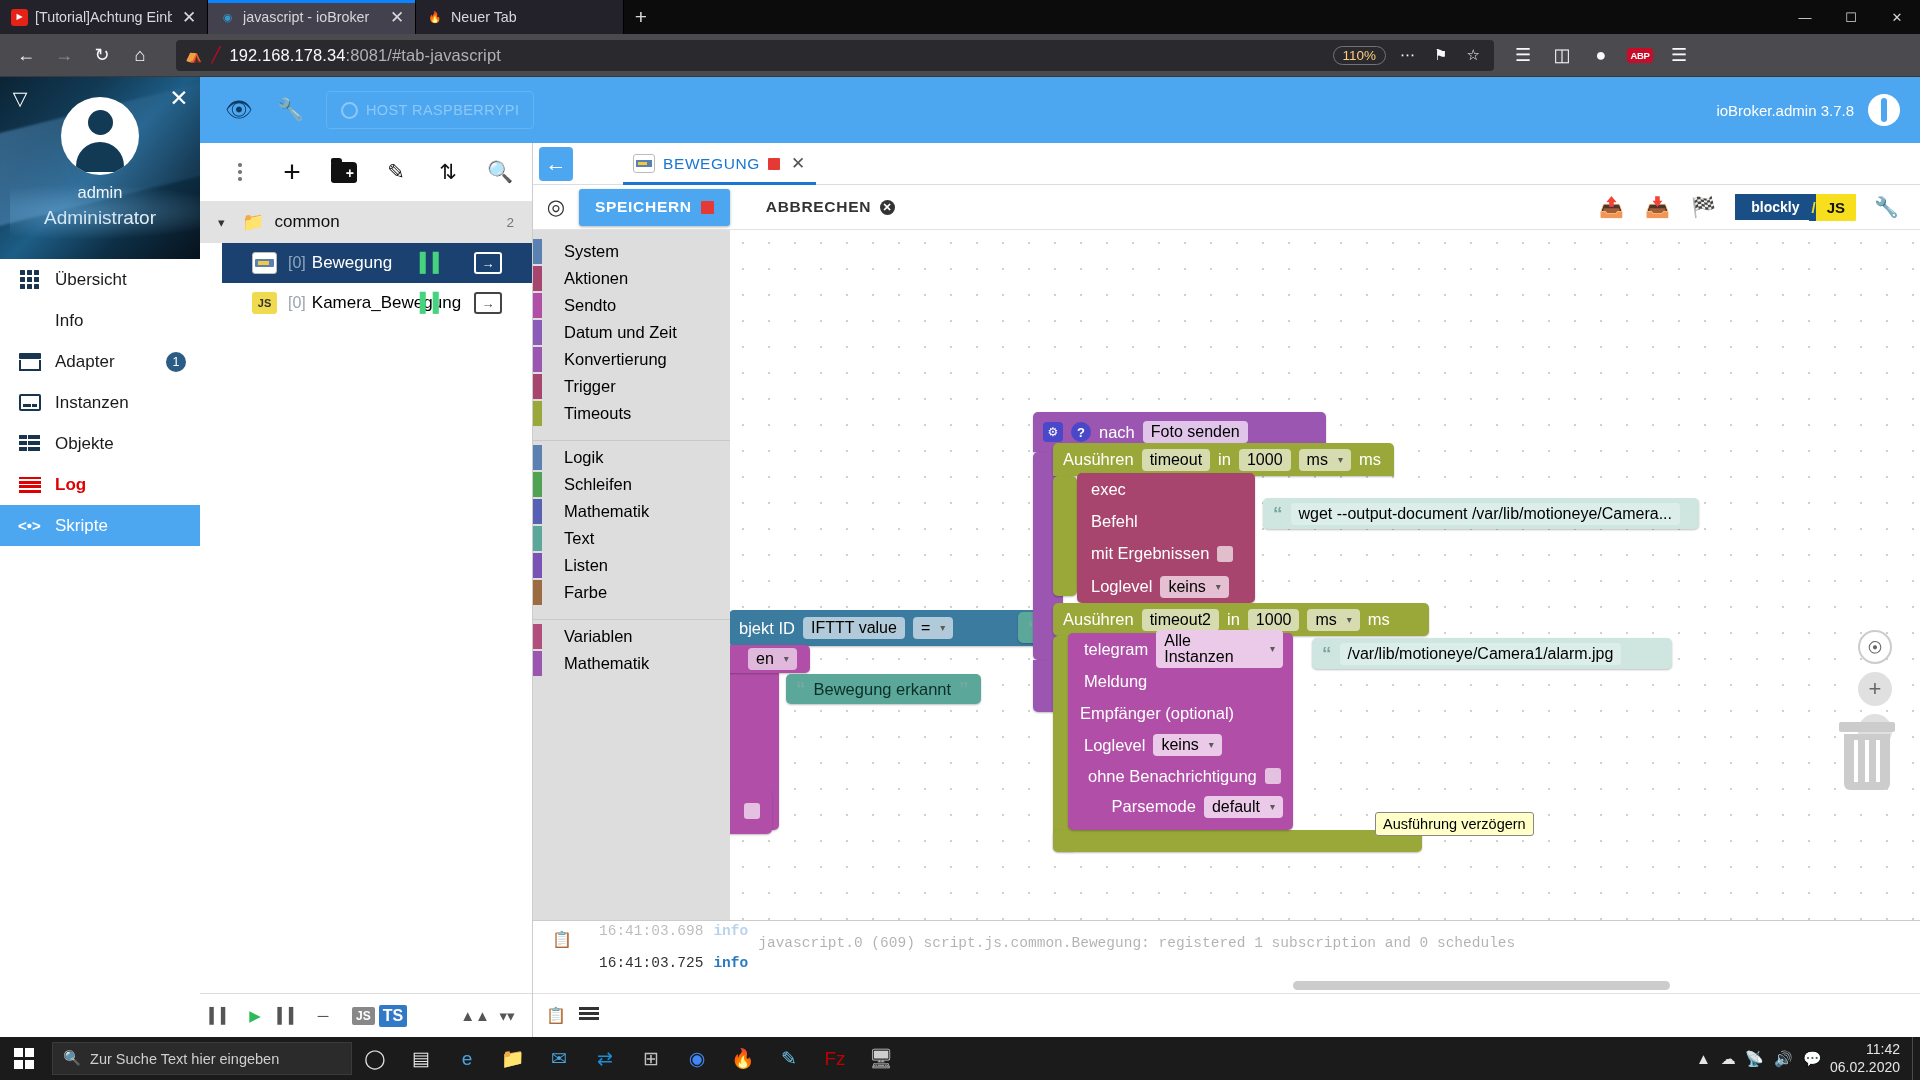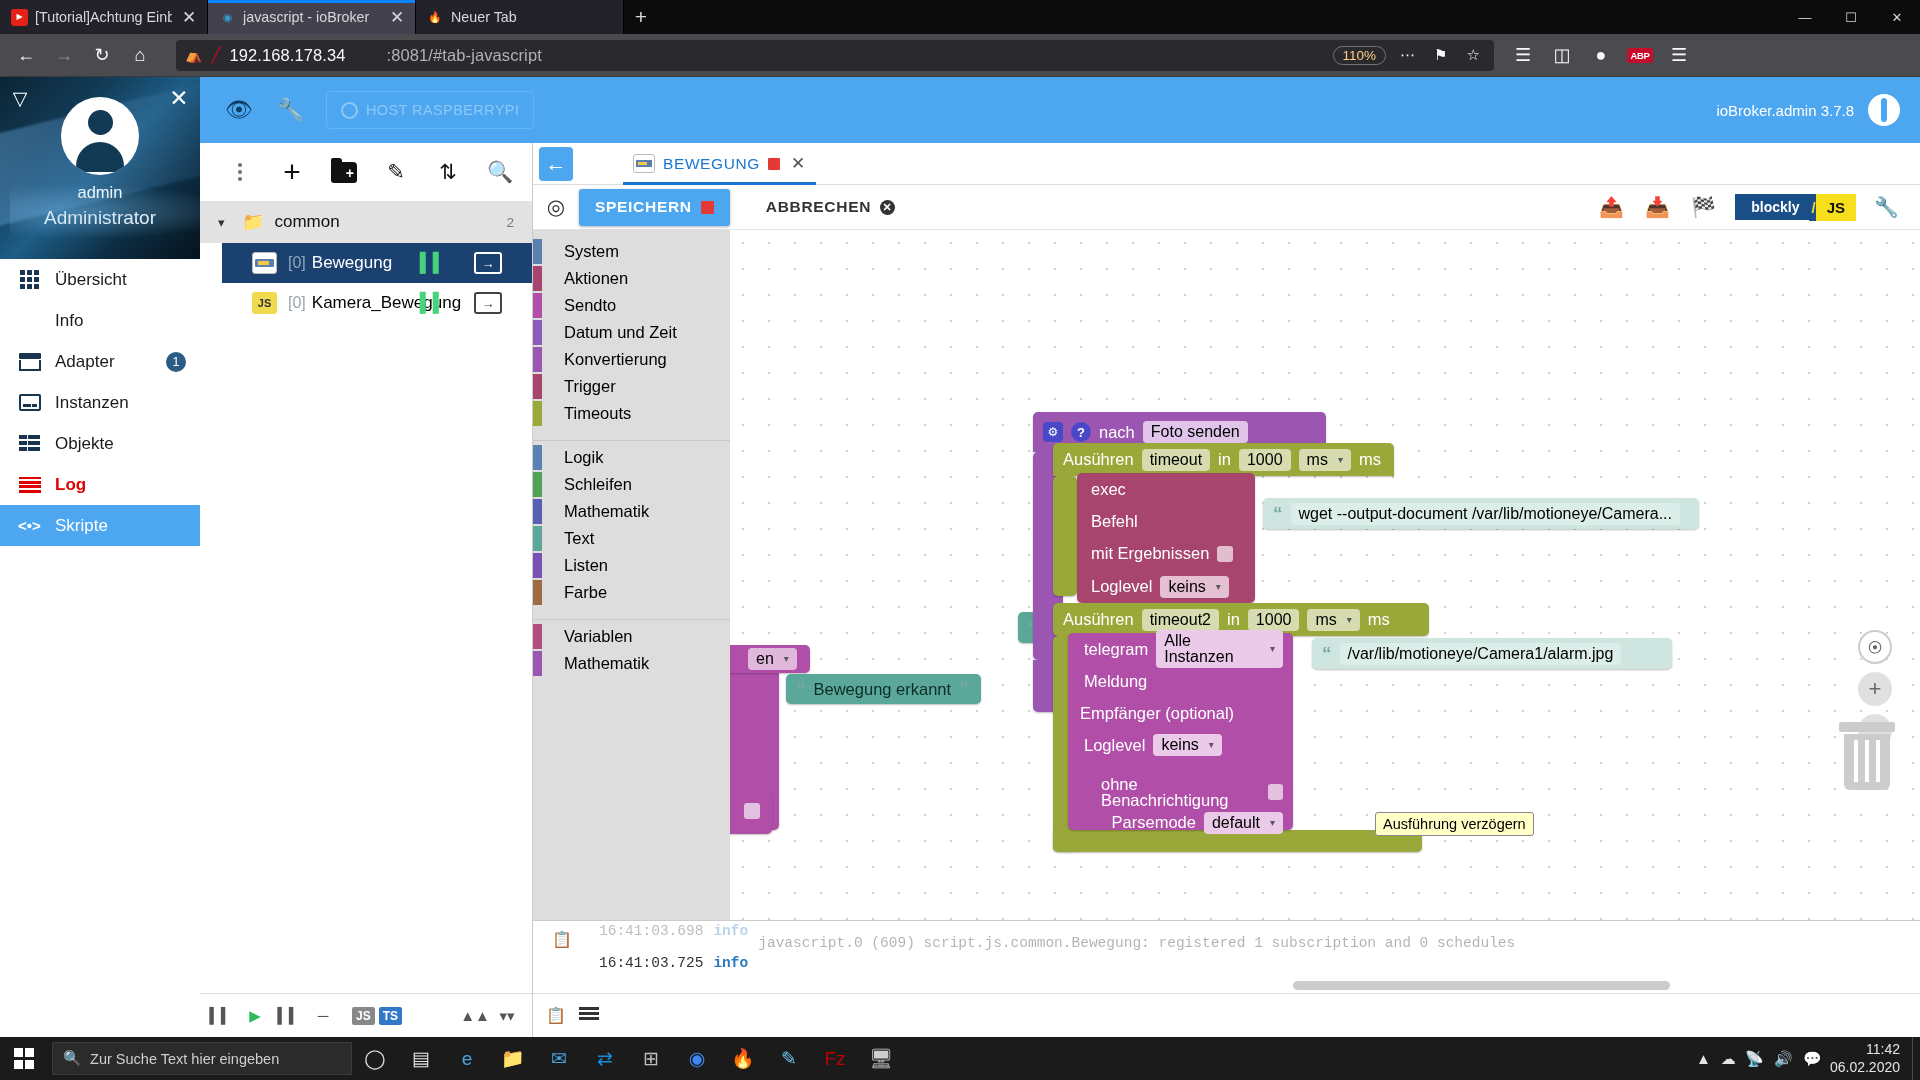--- a/index.html
+++ b/index.html
@@ -68,21 +68,21 @@
     flex: 1 1 auto; height: 31px; margin: 0 9px 0 16px;
     background: #2a2a2e; border-radius: 4px;
     display: flex; align-items: center; gap: 9px;
     padding: 0 9px; color: #f9f9fa; font-size: 16.5px;
     max-width: 1318px;
   }
   #urlbar .shield { color:#b1b1b3; font-size:14px; }
   #urlbar .lockcross { color:#d70022; font-size:15px; }
   #urltext { flex:1 1 auto; white-space:nowrap; letter-spacing:0.1px;}
   #urltext .host { color: #f9f9fa; text-align: center; }
-  #urltext .rest { color: #b1b1b3; margin-left: 41px; }
+  #urltext .rest { color: #b1b1b3; }
   #zoomlevel {
     border: 1px solid #737373; border-radius: 11px;
     padding: 1px 9px; font-size: 13.5px; color: #ffcc80;
   }
   .ubicon { color:#f9f9fa; font-size:15px; padding: 0 5px;}
   #navbar-right { display:flex; align-items:center; gap:3px; }
   .badge-abp { background:#c70d2c; color:#fff; font-size:9.5px;
     font-weight:bold; border-radius:3px; padding:2px 3px; letter-spacing:-0.3px;}
 
   
@@ -226,21 +226,21 @@
 
   #tree-footer {
     position:absolute;left:0;right:0;bottom:0;height:44px;background:#fff;
     border-top:1px solid #ddd; display:flex;align-items:center;gap:4px;padding-left:6px;
   }
   .tf { width:30px;height:30px;display:flex;align-items:center;justify-content:center;
     font-size:15px;color:#555;}
   .tf.green{color:#2dba5b;}
   #tree-footer .js-badge{background:#888;color:#fff;font-size:12px;font-weight:bold;
     padding:2px 4px;border-radius:2px;margin-left:10px;}
-  #tree-footer .ts-badge{background:#3178c6;color:#fff;font-size:12px;font-weight:bold;
+  #tree-footer .ts-badge{background:#3178c6;color:#fff;font-size:16px;font-weight:bold;
     padding:2px 4px;border-radius:2px;}
   #tree-footer .right{margin-left:auto;display:flex;align-items:center;gap:2px;padding-right:10px;}
 
   
   #appbar {
     position:absolute; left:200px; top:0; right:0; height:66px;
     background:#4DA6F0; display:flex; align-items:center; gap:18px;
     padding-left:22px;
   }
   #appbar .abicon{width:34px;height:34px;display:flex;align-items:center;justify-content:center;
@@ -742,20 +742,27 @@
       <span class="lbl">Variablen</span>
     </div>
     <div class="tcat">
       <span class="bar" style="background:#9a56b0"></span>
       <span class="lbl">Mathematik</span>
     </div>
   </div>
 
   <div id="canvas">
 
+    <div class="blk c-blue" style="left:-1px; top:380px; width:443px; height:36px;">
+      <div class="row" style="height:36px;">
+        <span>bjekt ID</span>
+        <span class="field">IFTTT value</span>
+        <span class="field drop">=</span>
+      </div>
+    </div>
     <div class="blk c-teal" style="left:288px; top:382px; width:146px; height:31px;">
       <div class="row" style="height:31px;">
         <span class="quote">“</span>
         <span class="field">Bewegung_erkannt</span>
         <span class="quote">”</span>
       </div>
     </div>
 
     <div class="blk c-pink" style="left:-8px; top:420px; width:57px; height:180px;"></div>
     <div class="blk c-pink" style="left:-30px; top:415px; width:110px; height:28px;">
@@ -842,21 +849,21 @@
       <div class="row" style="height:32px;padding-left:16px;">
         <span>Meldung</span>
       </div>
       <div class="row" style="height:32px;padding-left:12px;">
         <span>Empfänger (optional)</span>
       </div>
       <div class="row" style="height:32px;padding-left:16px;">
         <span>Loglevel</span>
         <span class="field drop" style="background:#ebc9e8;">keins</span>
       </div>
-      <div class="row" style="height:30px;padding-left:33px;margin-top:16px;">
+      <div class="row" style="height:30px;padding-left:20px;">
         <span>ohne Benachrichtigung</span>
         <span class="checkbox"></span>
       </div>
       <div class="row" style="height:31px;padding-left:16px;justify-content:flex-end;">
         <span>Parsemode</span>
         <span class="field drop" style="background:#ebc9e8;">default</span>
       </div>
     </div>
 
     <div class="blk c-text" style="left:582px; top:408px; width:360px; height:31px;">

